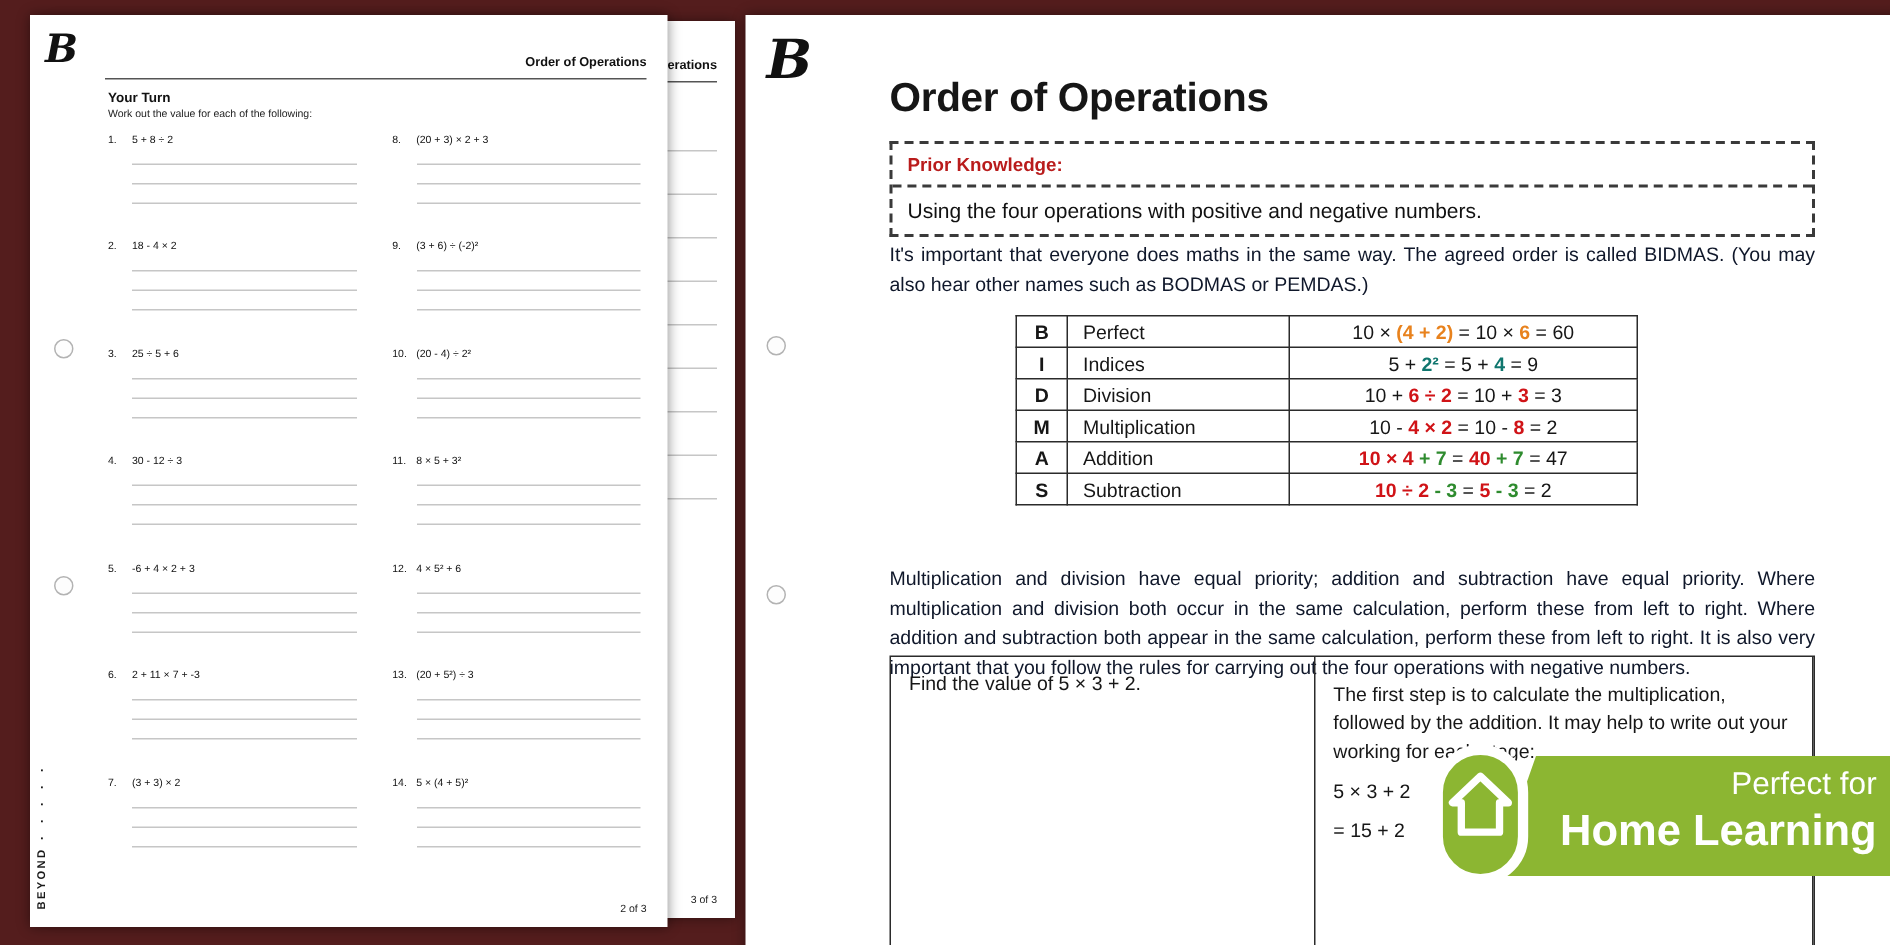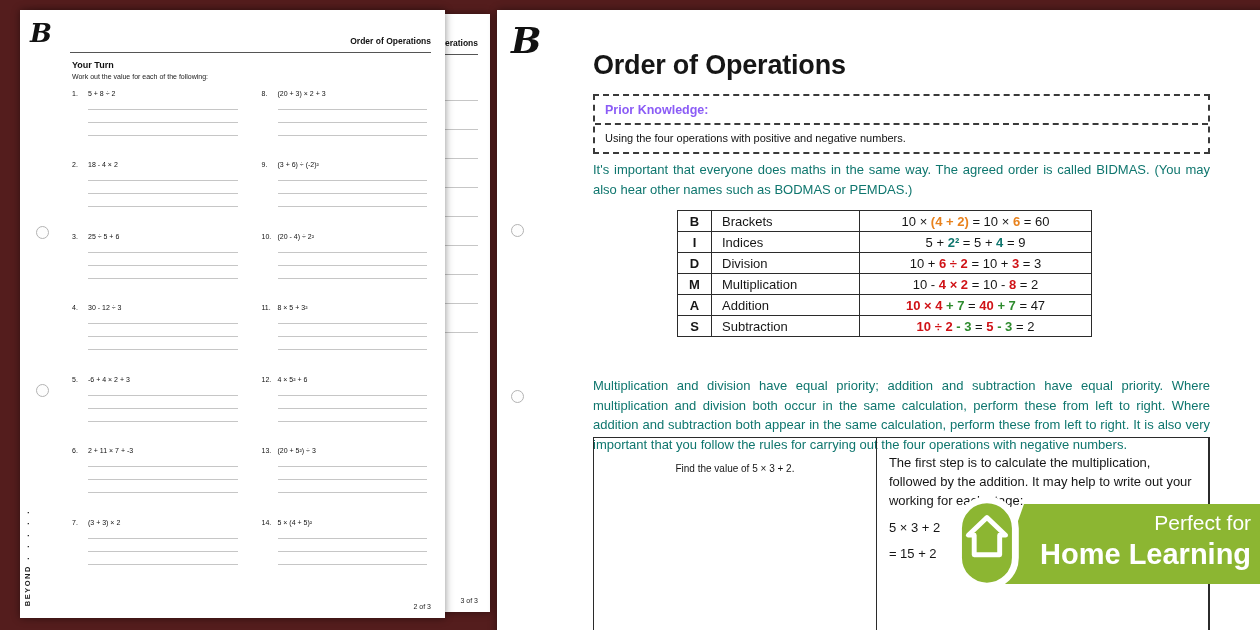--- a/index.html
+++ b/index.html
@@ -40,41 +40,41 @@
       font-size:7.5px; font-weight:bold; letter-spacing:1.5px; color:#1a1a1a; }
   .brand-vert .dots { font-size:5px; letter-spacing:2px; }
 
   
   #page-right { left:497px; top:10px; width:775px; height:640px; z-index:2; }
   #page-right .logo { position:absolute; left:14px; top:12px; font-size:36px; }
   #page-right .hole.h1 { left:14px; top:214px; }
   #page-right .hole.h2 { left:14px; top:380px; }
   .rp-title { position:absolute; left:96px; top:40px; font-size:27px; font-weight:bold; color:#161616; letter-spacing:-0.2px; }
   .pk-box { position:absolute; left:96px; right:62px; top:84px; border:2px dashed #3a3a3a; }
-  .pk-head { padding:7px 10px 6px; font-size:12.5px; font-weight:bold; color:#8b5cf6; }
+  .pk-head { padding:7px 10px 6px; font-size:12.5px; font-weight:bold; color:#b91c1c; }
   .pk-divider { border-top:2px dashed #3a3a3a; height:0; }
-  .pk-body { padding:7px 10px 8px; font-size:11px; color:#111; }
-  .para { position:absolute; left:96px; right:62px; font-size:13px; line-height:1.5; color:#0f766e; text-align:justify; }
+  .pk-body { padding:7px 10px 8px; font-size:14px; color:#111; }
+  .para { position:absolute; left:96px; right:62px; font-size:13px; line-height:1.5; color:#0f172a; text-align:justify; }
   .para.intro { top:150px; }
   .para.priority { top:330px;margin-top:36px; }
 
   #bidmas { position:absolute; left:180px; top:200px; border-collapse:collapse; }
   #bidmas td { border:1px solid #2b2b2b; height:21px; font-size:13px; color:#161616; }
   #bidmas td.bl { width:34px; text-align:center; font-weight:bold; }
   #bidmas td.bw { width:148px; padding-left:10px; }
   #bidmas td.be { width:232px; text-align:center; padding:0 10px; white-space:nowrap; }
   .c-orange { color:#e8821d; } .c-blue { color:#0f766e; } .c-red { color:#d01317; } .c-green { color:#2e8b2e; }
   .seg-b { font-weight:bold; }
 
   .ex-table { position:absolute; left:96px; right:62px; top:427px; border:1.5px solid #2b2b2b;
       display:grid; grid-template-columns:46% 54%; }
   .ex-c1 { border-right:1.5px solid #2b2b2b; }
   .ex-head { border-bottom:1.5px solid #2b2b2b; padding:8px 12px 10px; }
   .ex-title { font-size:13.5px; font-weight:bold; color:#111; }
-  .ex-task { font-size:10px; color:#161616; margin-top:17px;text-align:center; }
+  .ex-task { font-size:13px; color:#161616; margin-top:2px; }
   .ex-body { padding:8px 12px 20px; min-height:210px; }
   .exline { font-size:13px; line-height:1.45; color:#161616; margin-top:8px; }
   .exline.blank { height:9px; margin-top:0; }
 
   
   #badge { position:absolute; left:938px; top:492px; width:322px; height:102px; z-index:6; }
   #badge .green { position:absolute; left:58px; top:12px; right:0; bottom:10px; background:#8cb632;
       clip-path:polygon(28px 0, 100% 0, 100% 100%, 0 100%); }
   #badge svg { position:absolute; left:0; top:2px; width:92px; height:98px; z-index:2; }
   #badge .btxt { position:absolute; left:102px; top:18px; z-index:3; color:#ffffff;text-align:right; }
@@ -257,21 +257,21 @@
       <div class="pk-divider"></div>
       <div class="pk-body">Using the four operations with positive and negative numbers.</div>
     </div>
 
     <div class="para intro">It's important that everyone does maths in the same way. The agreed order is called BIDMAS. (You may also hear other names such as BODMAS or PEMDAS.)</div>
 
     <table id="bidmas">
       <tbody id="bidmas-body">
           <tr>
             <td class="bl c-orange">B</td>
-            <td class="bw">Brackets</td>
+            <td class="bw">Perfect</td>
             <td class="be"><span>10 × </span><span class="c-orange seg-b">(4 + 2)</span><span>  =  10 × </span><span class="c-orange seg-b">6</span><span> = 60</span></td>
           </tr>
           <tr>
             <td class="bl c-blue">I</td>
             <td class="bw">Indices</td>
             <td class="be"><span>5 + </span><span class="c-blue seg-b">2²</span><span>  =  5 + </span><span class="c-blue seg-b">4</span><span> = 9</span></td>
           </tr>
           <tr>
             <td class="bl c-red">D</td>
             <td class="bw">Division</td>

